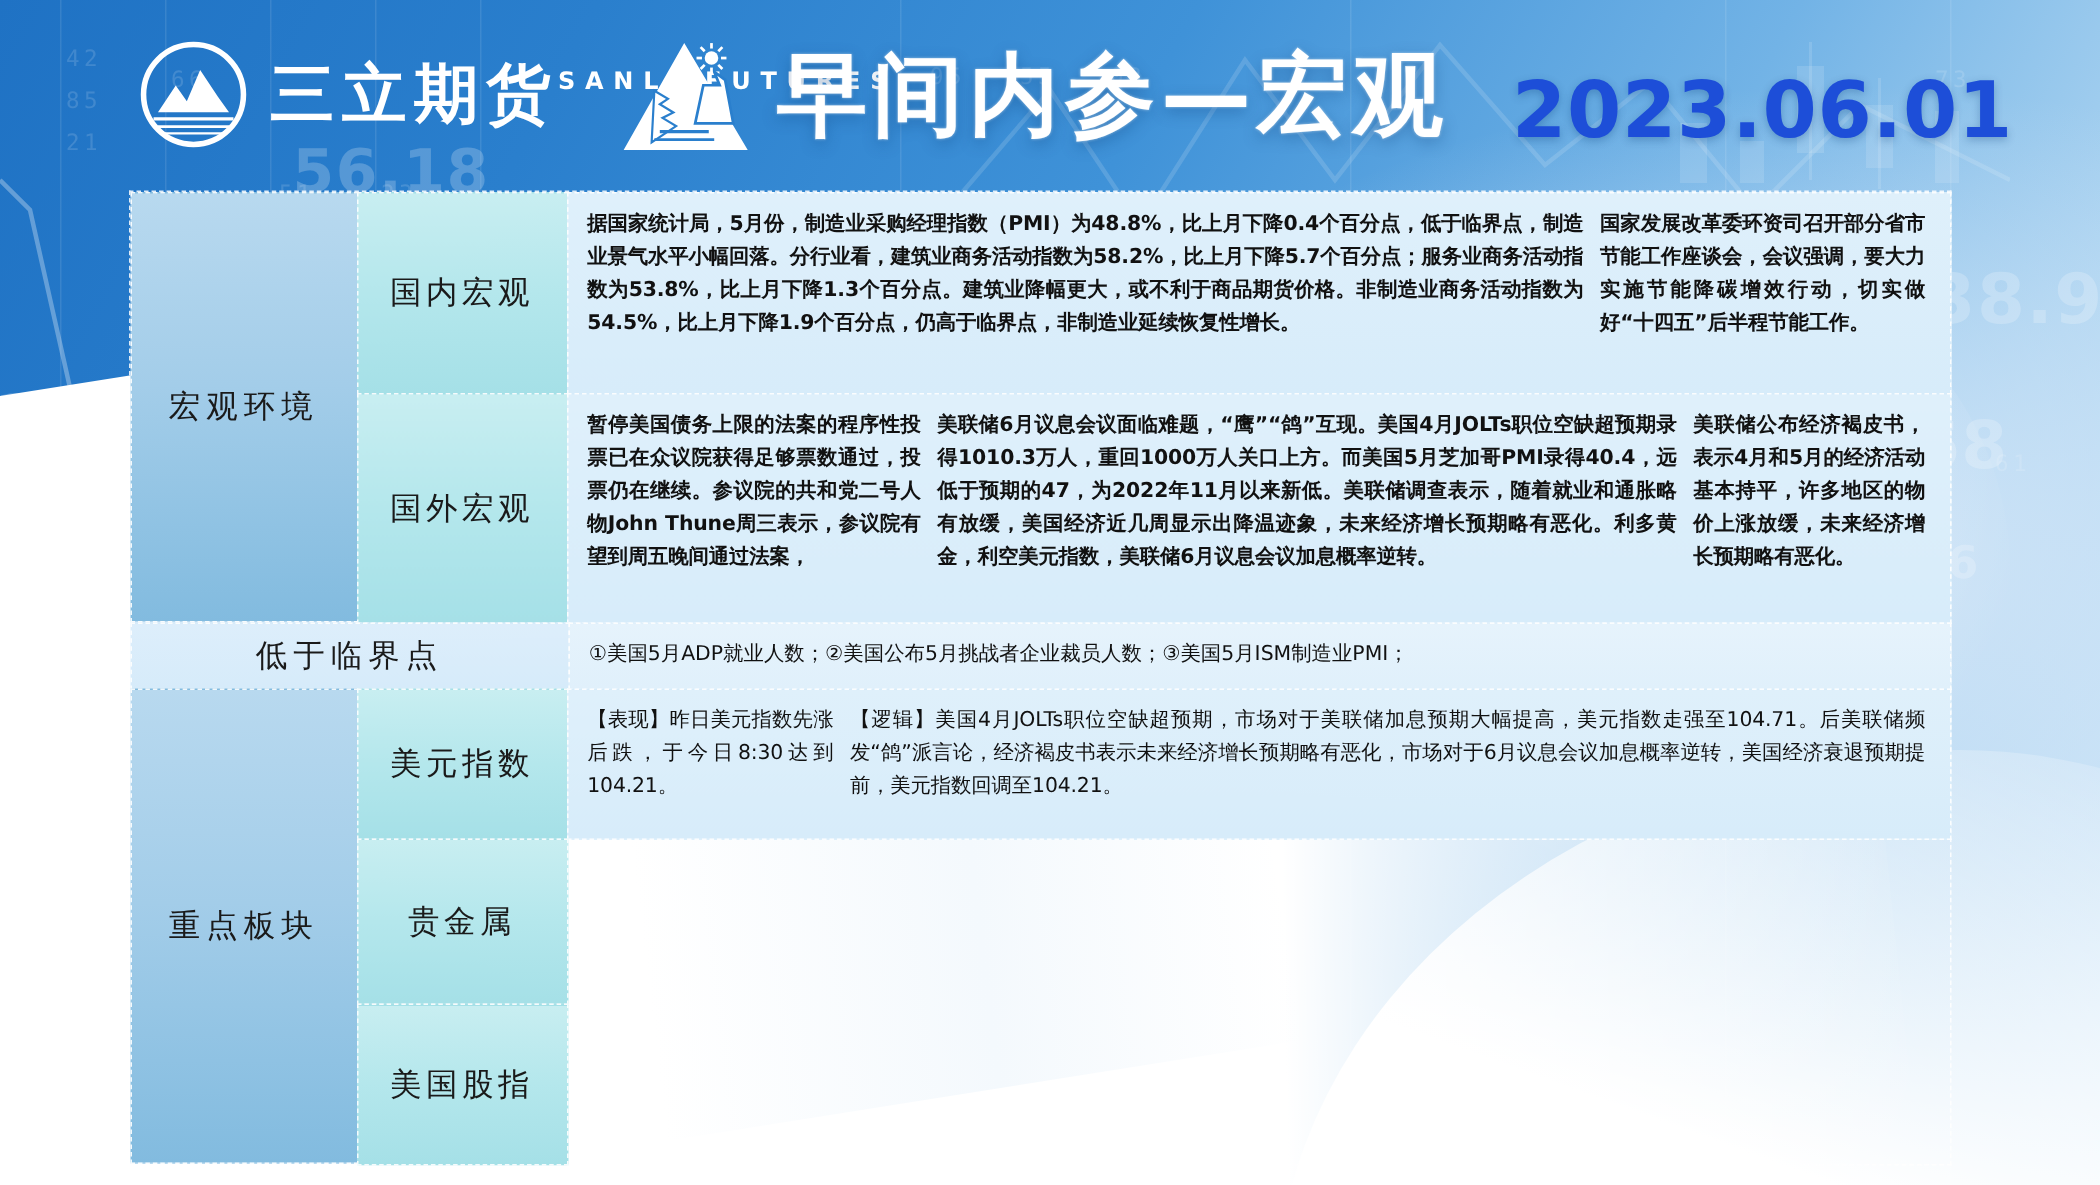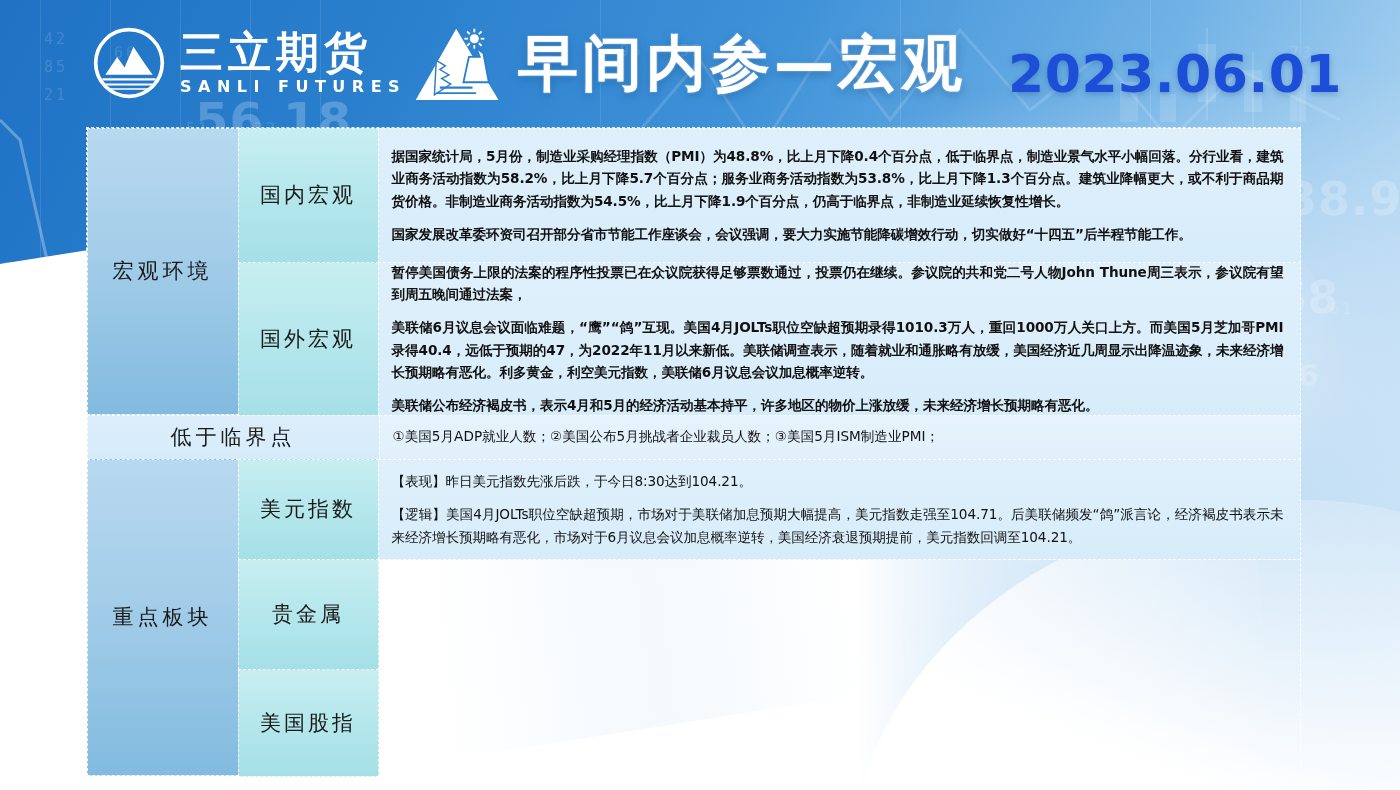--- a/index.html
+++ b/index.html
@@ -74,21 +74,21 @@
     position: absolute; left: 120px; top: 180px;
     width: 1160px; height: 420px;
     border-radius: 50% 50% 44% 44%;
     background: radial-gradient(ellipse at 50% 18%, rgba(255,255,255,0.30) 0%, rgba(255,255,255,0.07) 48%, rgba(255,255,255,0) 66%);
   }
 
   
   .header { position: absolute; left: 0; top: 0; width: 1400px; height: 122px; }
   .logo-wrap { position: absolute; left: 92px; top: 26px; display: flex; align-items: center; gap: 14px; }
   .logo-mark { width: 74px; height: 74px; }
-  .logo-text { display: flex; flex-direction: column; }
+  .logo-text { display: flex; flex-direction: row; }
   .logo-cn {
     font-family: "DejaVu Sans", sans-serif;
     font-size: 43px; font-weight: 700; color: #ffffff; letter-spacing: 5px; line-height: 1.04;
   }
   .logo-en {
     font-family: "DejaVu Sans", sans-serif;
     font-size: 16px; font-weight: 700; color: #ffffff; letter-spacing: 6.5px; margin-top: 3px;
   }
   .title-wrap { position: absolute; left: 412px; top: 24px; display: flex; align-items: center; gap: 14px; }
   .title-icon { width: 92px; height: 78px; }
@@ -135,21 +135,21 @@
     background: linear-gradient(180deg, #c8eef1 0%, #b4e7ec 50%, #a5e0e7 100%);
   }
   .cell-sub .lbl {
     font-family: "DejaVu Serif", serif;
     font-size: 21px; color: #1a1a1a; letter-spacing: 3px;
   }
   .cell-body {
     flex: 1 1 auto;
     background: linear-gradient(180deg, #dff0fb 0%, #d7ecfa 100%);
     padding: 9px 16px 9px 13px;
-    display: flex; flex-direction: column; justify-content: center;
+    display: flex; flex-direction: row; justify-content: center;
     gap: 11px;
   }
   .cell-body p {
     font-family: "DejaVu Sans", sans-serif;
     font-size: 13.6px;
     line-height: 1.62;
     color: #111111;
     text-align: justify;
     letter-spacing: -0.1px;
   }
@@ -201,21 +201,21 @@
   <div class="bg-numcol" style="left:40px"></div>
   <div class="bg-numcol" style="left:110px"></div>
   <div class="bg-numcol" style="left:180px"></div>
   <div class="bg-numcol" style="left:250px"></div>
   <div class="bg-numcol" style="left:320px"></div>
   <div class="bg-numcol" style="left:600px"></div>
   <div class="bg-numcol" style="left:900px"></div>
   <div class="bg-numcol" style="left:1150px"></div>
   <div class="bg-numcol" style="left:1300px"></div>
 
-  <div class="bg-bigfig" style="left:195px; top:92px;  font-size:48px;">56.18</div>
+  <div class="bg-bigfig" style="left:195px; top:92px;  font-size:40px;">56.18</div>
   <div class="bg-bigfig" style="left:1285px; top:172px; font-size:46px;">38.99</div>
   <div class="bg-bigfig" style="left:1195px; top:272px; font-size:44px;">26.68</div>
   <div class="bg-bigfig" style="left:1220px; top:358px; font-size:30px;">11.66</div>
   <div class="bg-bigfig" style="left:-4px;  top:255px; font-size:40px;">18</div>
   <div class="bg-bigfig" style="left:62px;  top:290px; font-size:28px;">12</div>
 
   <div class="bg-smallfig" style="left:44px;  top:30px;">42</div>
   <div class="bg-smallfig" style="left:44px;  top:58px;text-align:right;">85</div>
   <div class="bg-smallfig" style="left:44px;  top:86px;">21</div>
   <div class="bg-smallfig" style="left:114px; top:44px;">66</div>

